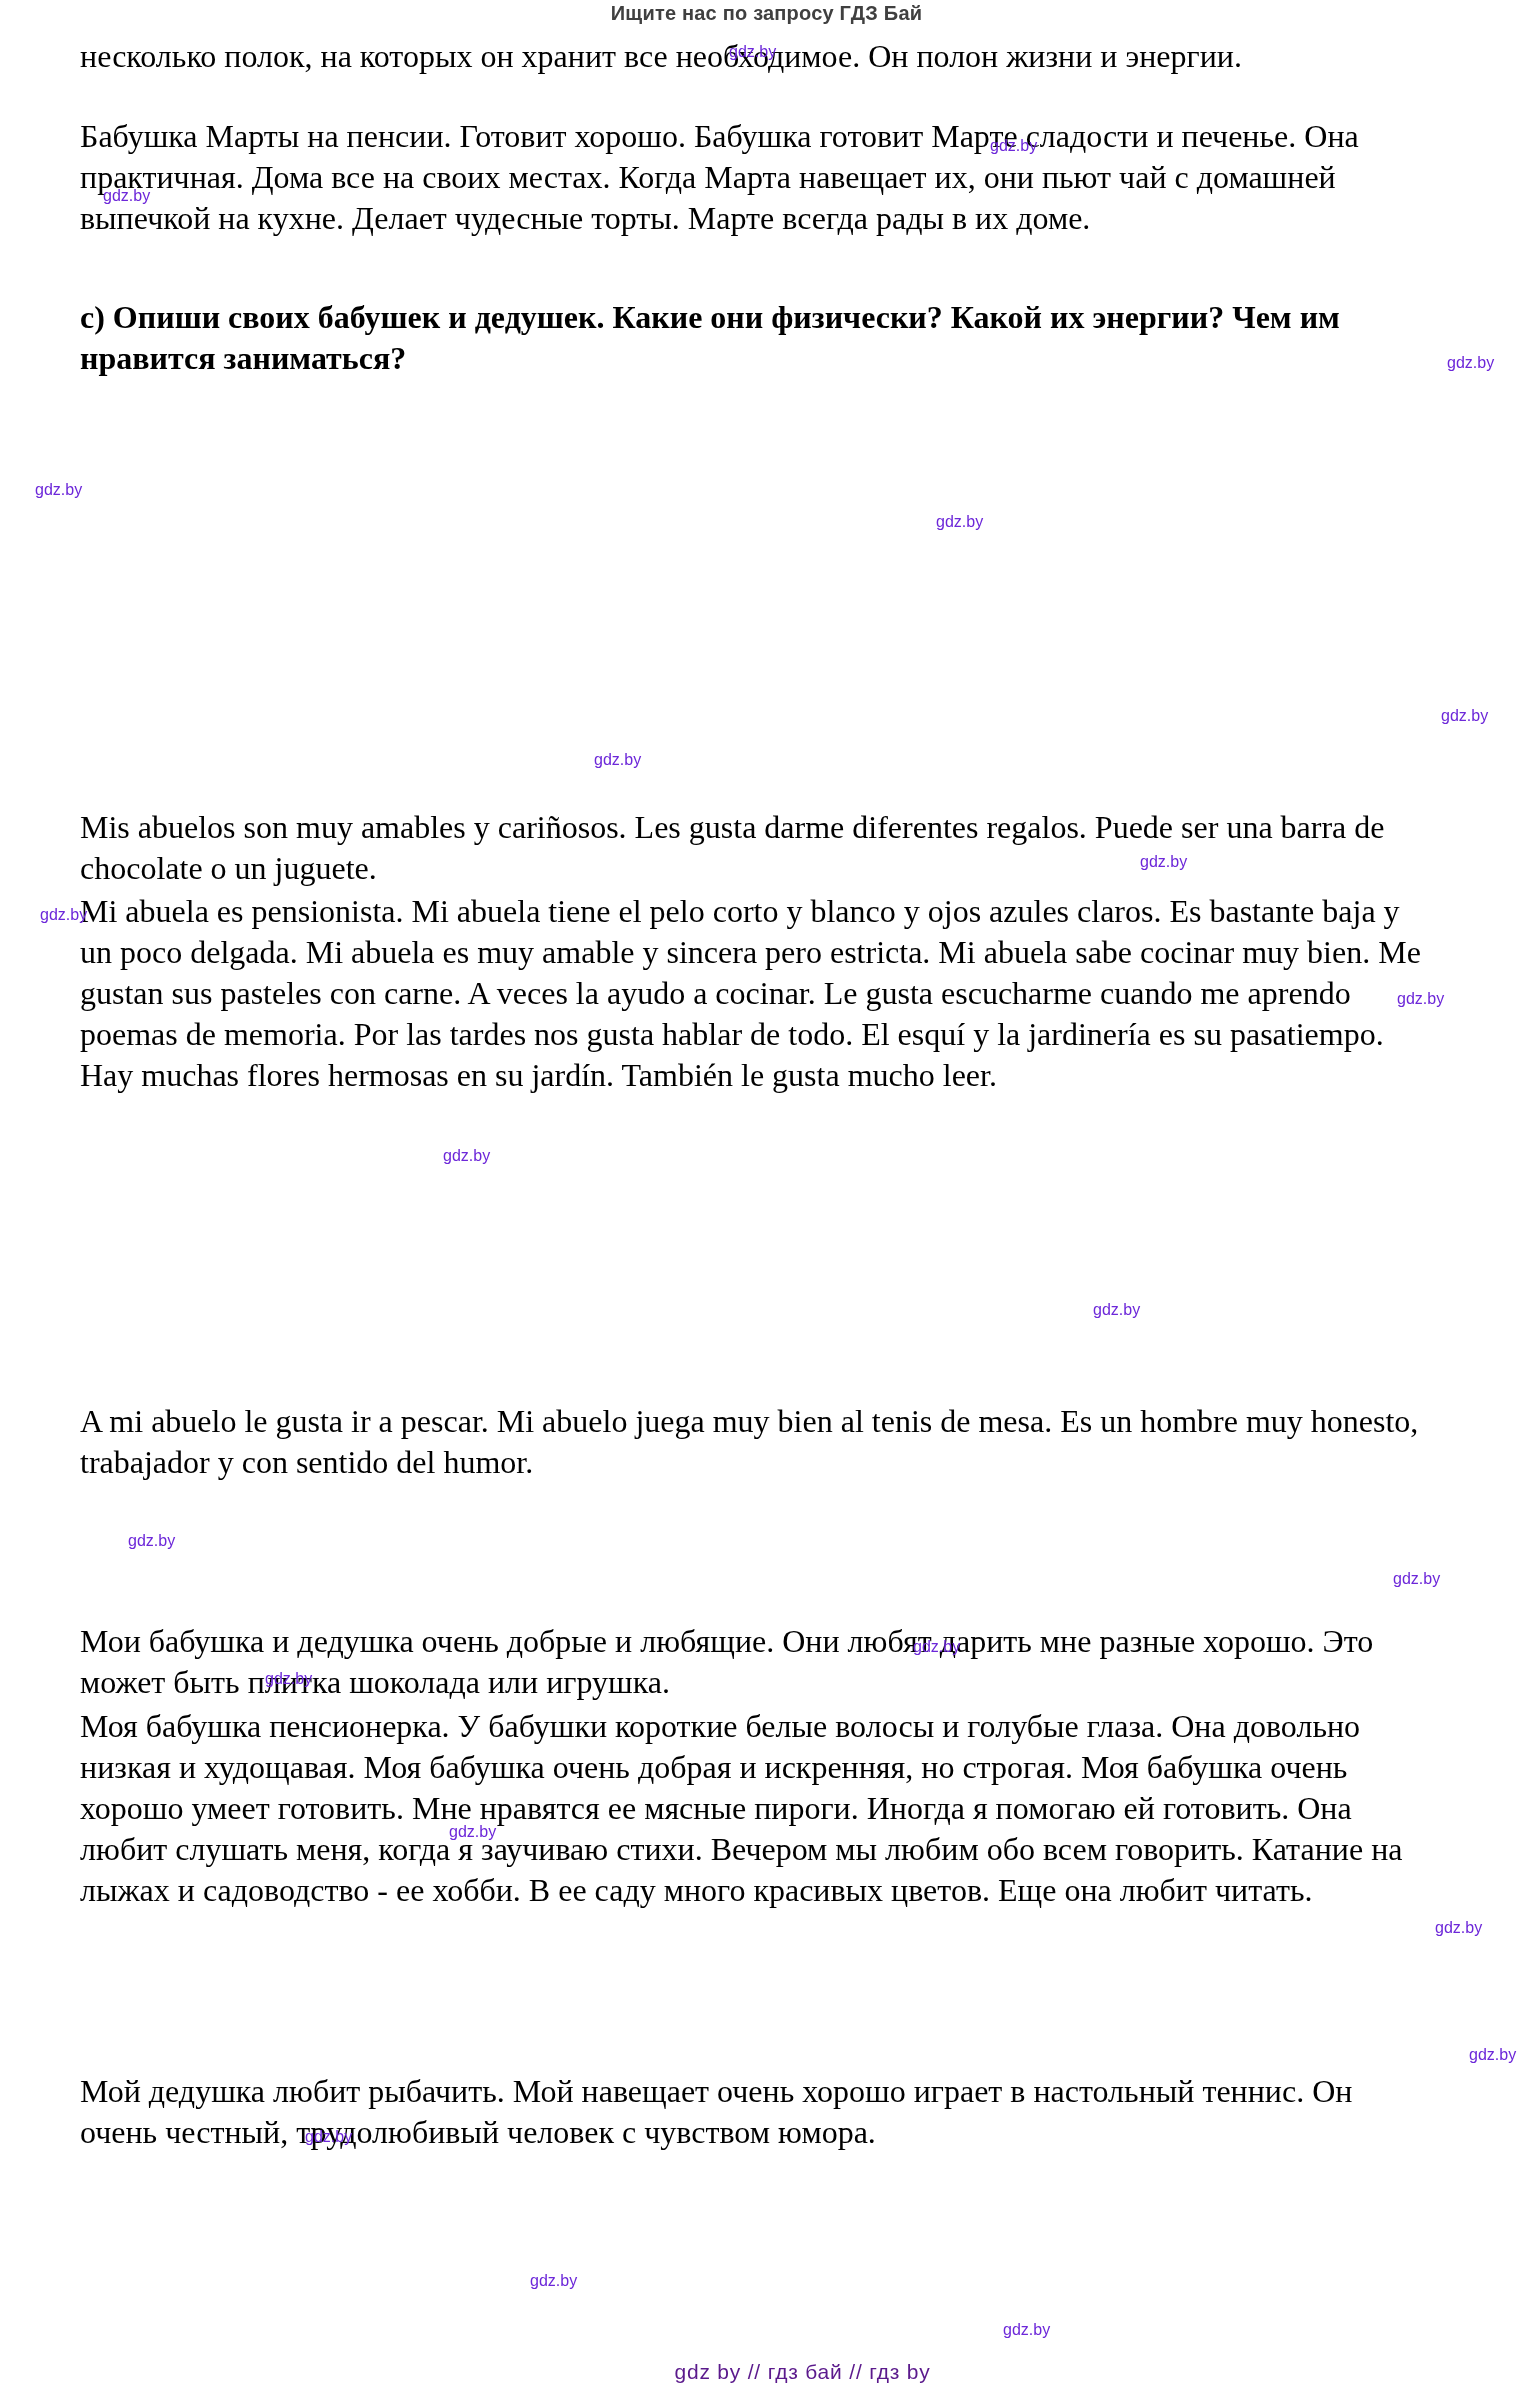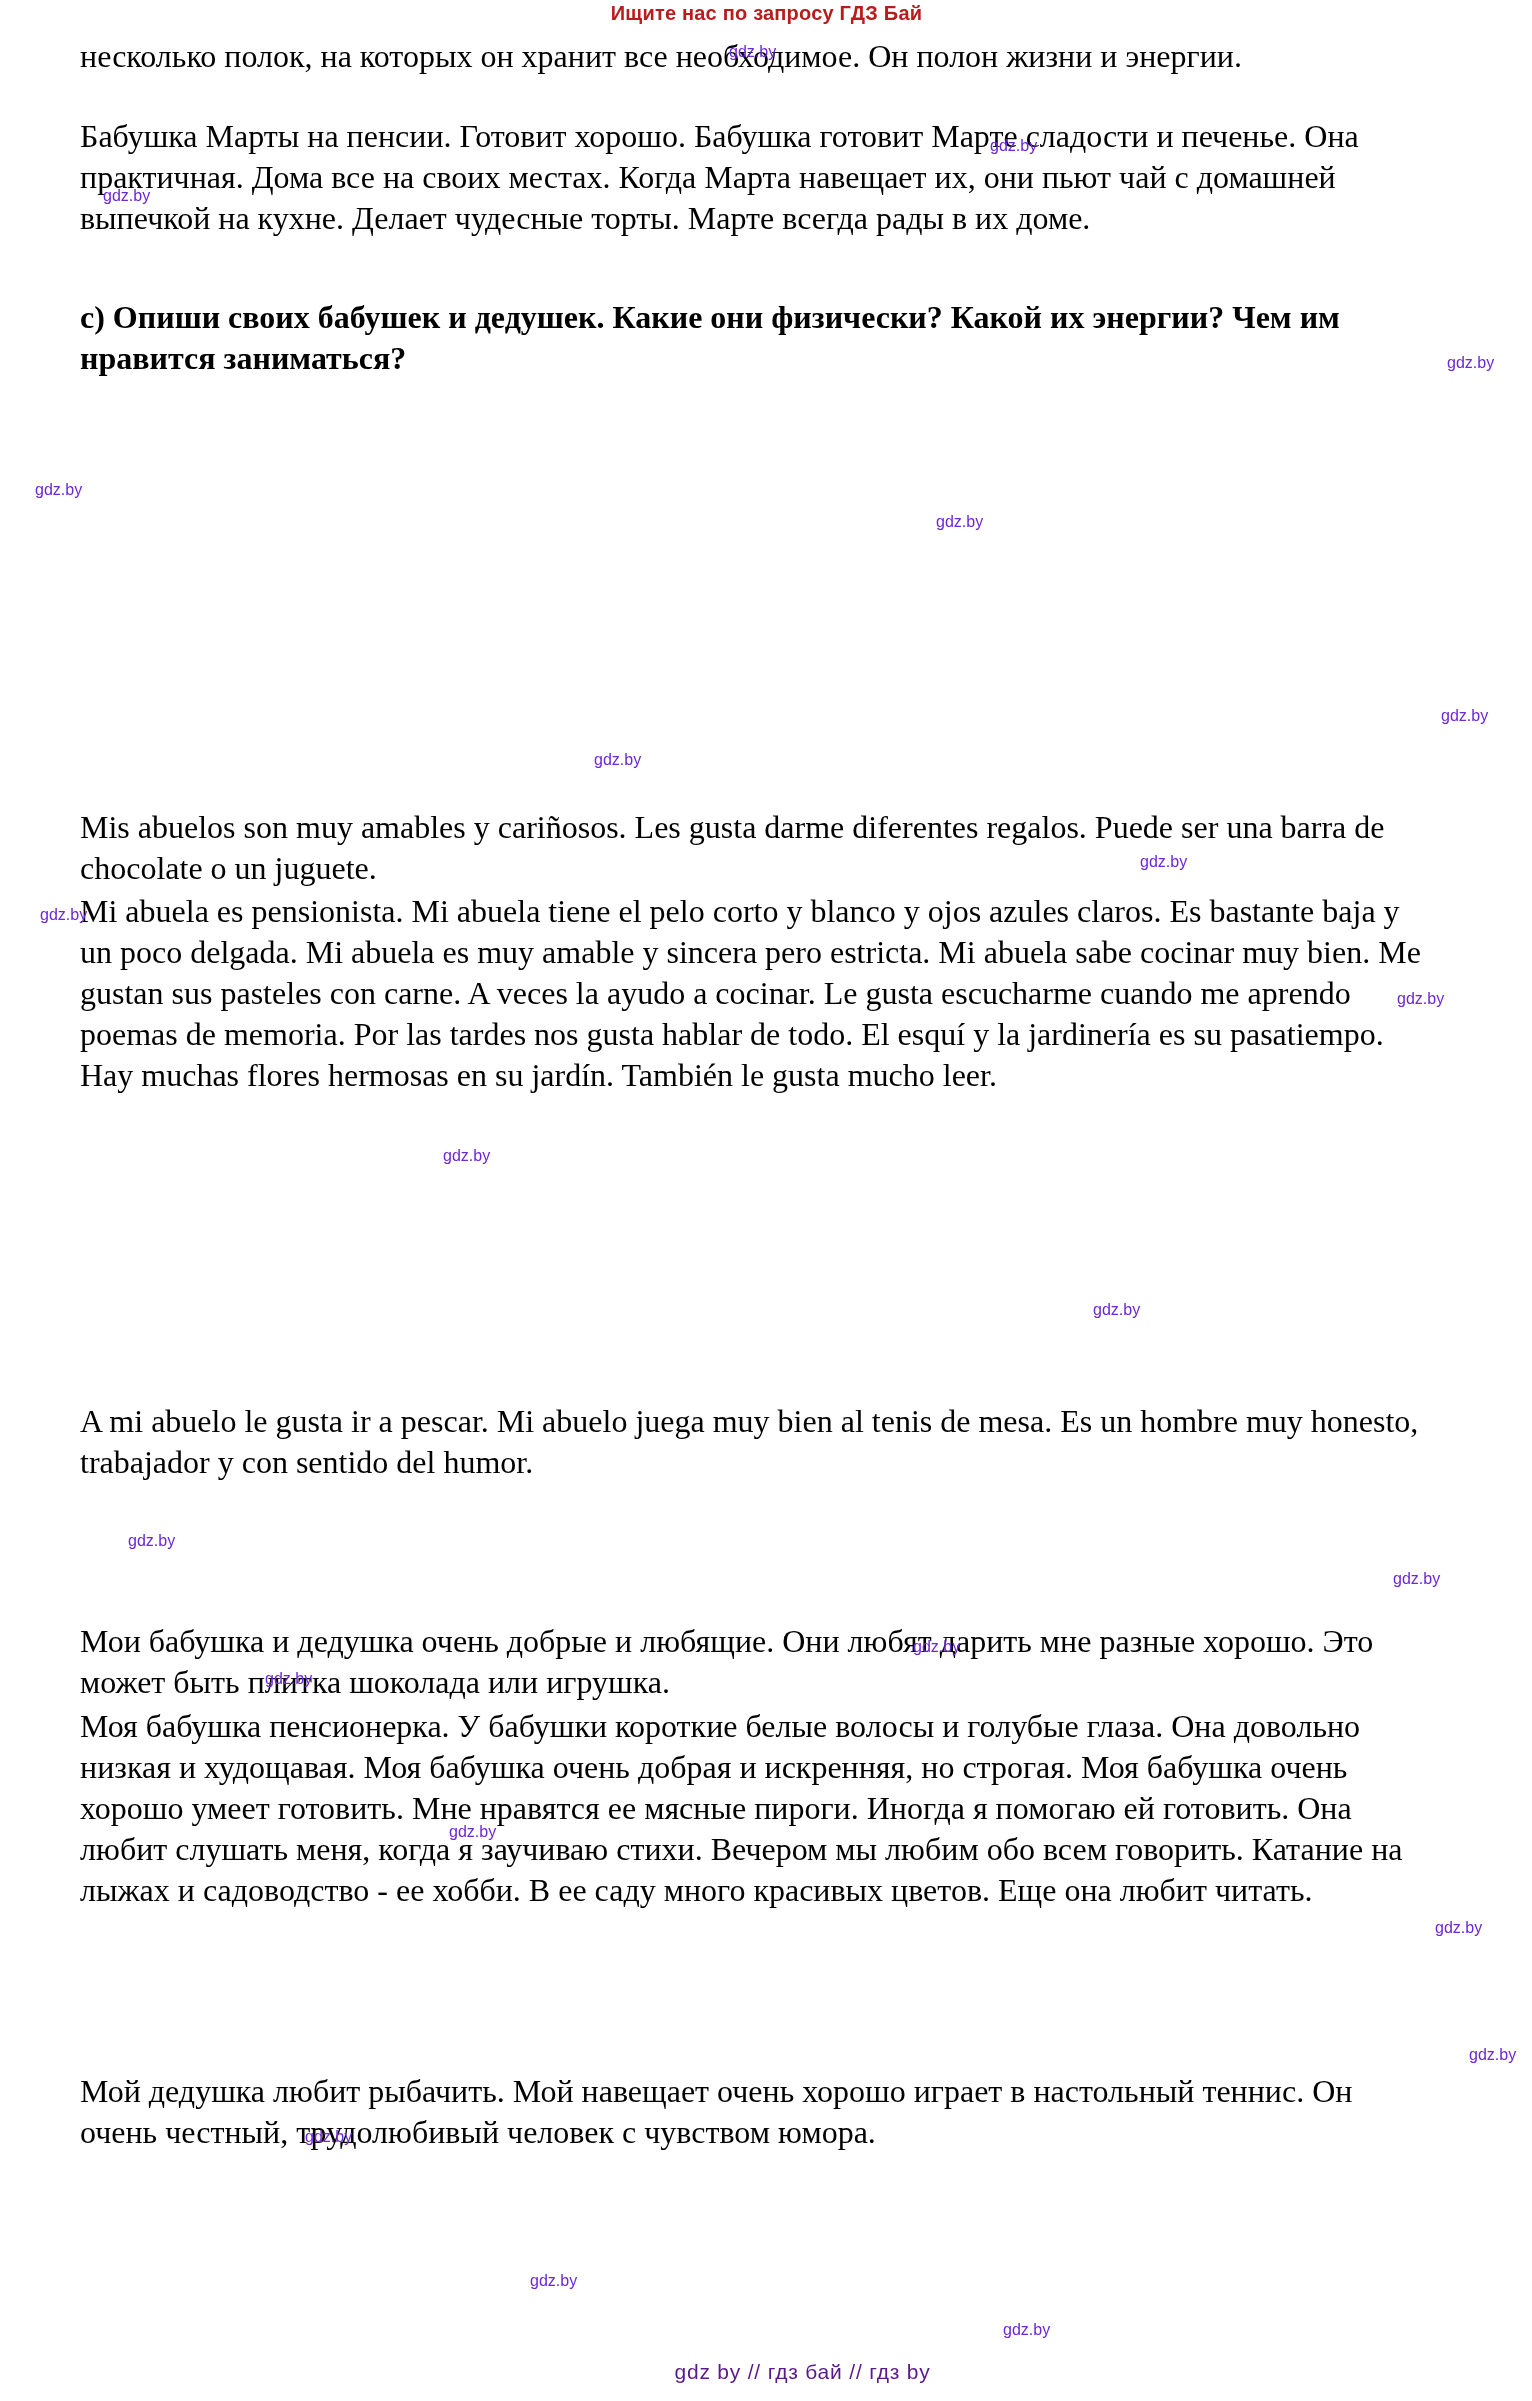--- a/index.html
+++ b/index.html
@@ -83,21 +83,21 @@
     font-family: "Liberation Sans", "DejaVu Sans", sans-serif;
     font-size: 21px;
     color: #5b1a8c;
     letter-spacing: 0.8px;
     margin-left: 36px;
   }
 </style>
 </head>
 <body>
 
-<div class="site-header" style="color: #b91c1c;">Ищите нас по запросу ГДЗ Бай</div>
+<div class="site-header" style="color: #404040;">Ищите нас по запросу ГДЗ Бай</div>
 
 <div class="page">
 
   <div class="b-ru1">
     <p class="para">несколько полок, на которых он хранит все необходимое. Он полон жизни и энергии.</p>
   </div>
 
   <div class="b-ru2">
     <p class="para">Бабушка Марты на пенсии. Готовит хорошо. Бабушка готовит Марте сладости и печенье. Она практичная. Дома все на своих местах. Когда Марта навещает их, они пьют чай с домашней выпечкой на кухне. Делает чудесные торты. Марте всегда рады в их доме.</p>
   </div>

